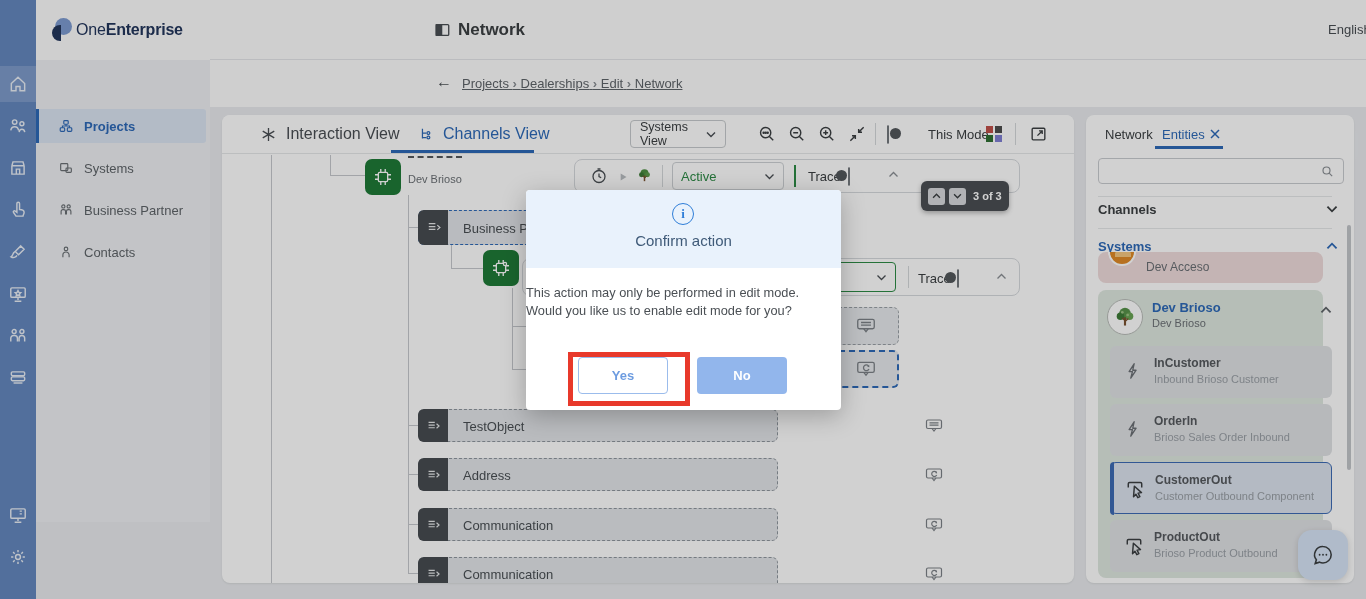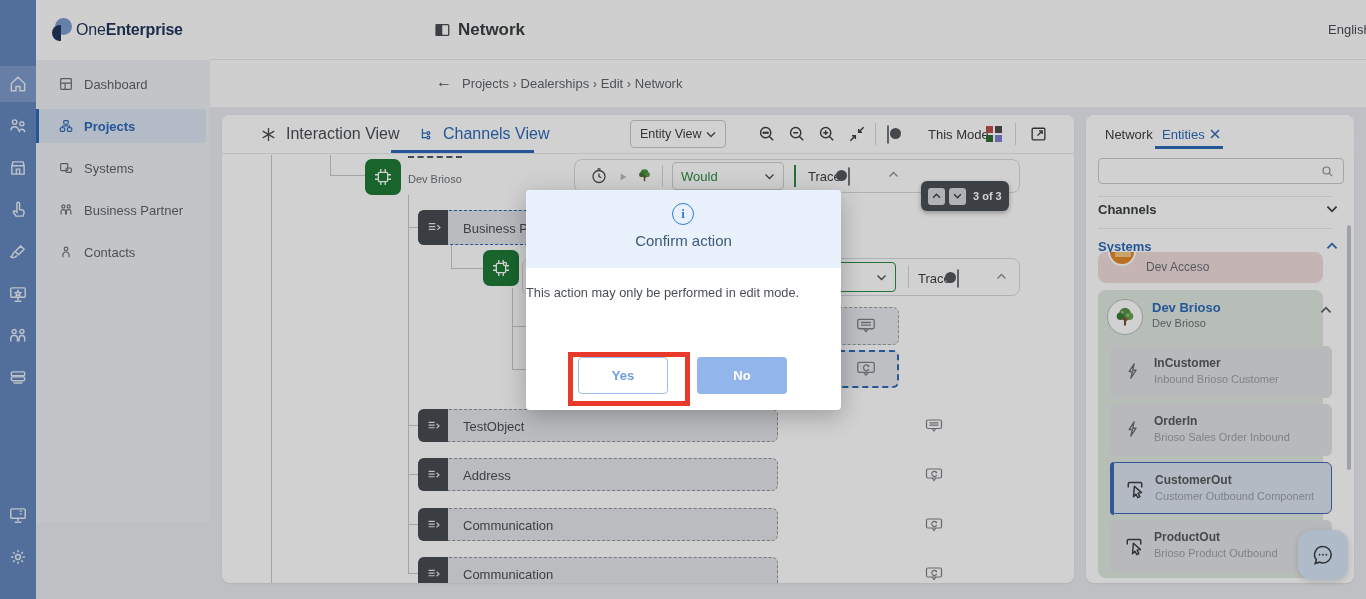--- a/index.html
+++ b/index.html
@@ -23,21 +23,21 @@
   .side-item{position:absolute;left:0;width:174px;height:34px;display:flex;align-items:center;gap:10px;padding-left:22px;box-sizing:border-box;color:#5f6469;font-size:13px;}
   .side-item .sic{color:#6b7075;}
   .side-item.active{background:#dbe4f2;border-left:3px solid #2e6ab8;padding-left:19px;color:#2e6ab8;font-weight:bold;border-radius:0 3px 3px 0;width:170px;}
   .side-item.active .sic{color:#2e6ab8;}
   
   .header{left:210px;top:0;width:1156px;height:60px;background:#fdfdfd;border-bottom:1px solid #e4e6e9;box-sizing:border-box;z-index:1;}
   .page-title{position:absolute;left:248px;top:20px;font-size:17px;font-weight:bold;color:#3c4043;}
   .lang{position:absolute;left:1118px;top:22px;font-size:13px;color:#4a4f54;}
   
   .subheader{left:210px;top:60px;width:1156px;height:47px;background:#fdfdfd;z-index:1;}
-  .crumb{position:absolute;top:16px;font-size:13px;color:#5f6469;}
+  .crumb{position:absolute;top:16px;font-size:13px;color:#5f6469;text-decoration:underline;}
   .crumb-sep{color:#8a8f94;font-weight:bold;}
   .tool-btn{position:absolute;top:68px;width:34px;height:34px;border-radius:8px;background:#eaecef;display:flex;align-items:center;justify-content:center;color:#3c4043;}
   
   .canvas{left:222px;top:115px;width:852px;height:468px;background:#fff;border-radius:8px;box-shadow:0 1px 2px rgba(0,0,0,.08);overflow:hidden;z-index:1;}
   .cv-toolbar{position:absolute;left:0;top:0;width:852px;height:38px;border-bottom:1px solid #e6e8ea;background:#fff;}
   .cv-tab{position:absolute;top:0;height:38px;display:flex;align-items:center;gap:9px;font-size:16px;color:#4a4f54;}
   .cv-tab.on{color:#2e6ab8;}
   .tab-underline{position:absolute;left:169px;top:35px;width:143px;height:3px;background:#2e6ab8;}
   .select{position:absolute;border:1px solid #c6cacd;border-radius:4px;display:flex;align-items:center;justify-content:space-between;padding:0 9px;box-sizing:border-box;font-size:12.5px;color:#3c4043;background:#fff;}
   .icbtn{position:absolute;top:9px;width:20px;height:20px;color:#3c4043;}
@@ -174,29 +174,20 @@
   </div>
 </div>
 
 <div class="abs sidebar">
   <div class="logo-strip">
     <span class="logo-mark">
         <i class="lm-b"></i>
         <i class="lm-d"></i>
       </span>
     <span class="logo-text"><span>One</span><b>Enterprise</b></span>
-  </div>
-  <div class="side-item" style="top:67px">
-    <span class="sic">
-        <svg width="16" height="16" viewBox="0 0 18 18" fill="none" stroke="currentColor" stroke-width="1.3">
-          <rect x="3" y="3" width="12" height="12" rx="1"></rect>
-          <path d="M3 8h12M8 8v7"></path>
-        </svg>
-      </span>
-    <span>Dashboard</span>
   </div>
   <div class="side-item active" style="top:109px">
     <span class="sic">
         <svg width="16" height="16" viewBox="0 0 18 18" fill="none" stroke="currentColor" stroke-width="1.3">
           <rect x="6.5" y="3" width="5" height="4" rx="1"></rect>
           <rect x="2.5" y="11" width="5" height="4" rx="1"></rect>
           <rect x="10.5" y="11" width="5" height="4" rx="1"></rect>
           <path d="M9 7v2M5 11V9h8v2"></path>
         </svg>
       </span>
@@ -288,21 +279,21 @@
           <svg width="16" height="16" viewBox="0 0 18 18" fill="none" stroke="#2e6ab8" stroke-width="1.4">
             <path d="M5 3v11M5 8h4.5M5 13h4.5"></path>
             <circle cx="11.7" cy="8" r="1.6"></circle>
             <circle cx="11.7" cy="13" r="1.6"></circle>
           </svg>
         </span>
       <span>Channels View</span>
     </span>
     <span class="tab-underline"></span>
     <span class="select" style="left:408px;top:5px;width:96px;height:28px">
-      <span>Entity View</span>
+      <span>Systems View</span>
       <span>
           <svg width="10" height="7" viewBox="0 0 10 7" fill="none" stroke="#4a4f54" stroke-width="1.4">
             <polyline points="1,1.5 5,5.5 9,1.5"></polyline>
           </svg>
         </span>
     </span>
     <span class="icbtn" style="left:535px">
         <svg width="20" height="20" viewBox="0 0 18 18" fill="none" stroke="#3c4043" stroke-width="1.3">
           <circle cx="7.8" cy="7.8" r="4.6"></circle>
           <path d="M11.2 11.2l3.4 3.4"></path>
@@ -393,21 +384,21 @@
       <svg width="17" height="17" viewBox="0 0 18 18">
         <circle cx="9" cy="6.5" r="4.2" fill="#4f8f43"></circle>
         <circle cx="5.8" cy="8.2" r="2.6" fill="#3c7a36"></circle>
         <circle cx="12.2" cy="8.2" r="2.6" fill="#5d9a4b"></circle>
         <rect x="8.2" y="9" width="1.6" height="6" fill="#7a5230"></rect>
         <path d="M8.8 11l-2-1.6M9.4 11.6l2-1.8" stroke="#7a5230" stroke-width="1"></path>
       </svg>
     </span>
   <span class="vdiv" style="left:440px;top:50px;height:22px"></span>
   <span class="status-dd" style="left:450px;top:47px;width:112px;height:28px;border:1px solid #cdd1d5">
-    <span style="font-size:13px;color:#2e8b46">Would</span>
+    <span style="font-size:13px;color:#2e8b46">Active</span>
     <span>
         <svg width="11" height="7" viewBox="0 0 10 7" fill="none" stroke="#4a4f54" stroke-width="1.3">
           <polyline points="1,1.5 5,5.5 9,1.5"></polyline>
         </svg>
       </span>
   </span>
   <span class="vdiv" style="left:572px;top:50px;height:22px;width:2px;background:#2e8b46"></span>
   <span class="abs" style="left:586px;top:54px;font-size:13px;color:#3c4043">Trace</span>
   <span class="tgl on abs" style="left:626px;top:53px"><i></i></span>
   <span class="abs" style="left:666px;top:56px">
@@ -678,18 +669,19 @@
 
 <div class="abs overlay"></div>
 
 <div class="abs modal">
   <div class="modal-head">
     <span class="info-ic">i</span>
     <span class="modal-title">Confirm action</span>
   </div>
   <div class="modal-msg">
     <div>This action may only be performed in edit mode.</div>
+    <div>Would you like us to enable edit mode for you?</div>
   </div>
   <div class="btn-yes">Yes</div>
   <div class="btn-no">No</div>
 </div>
 
 <div class="abs redbox"></div>
 
 </body></html>

